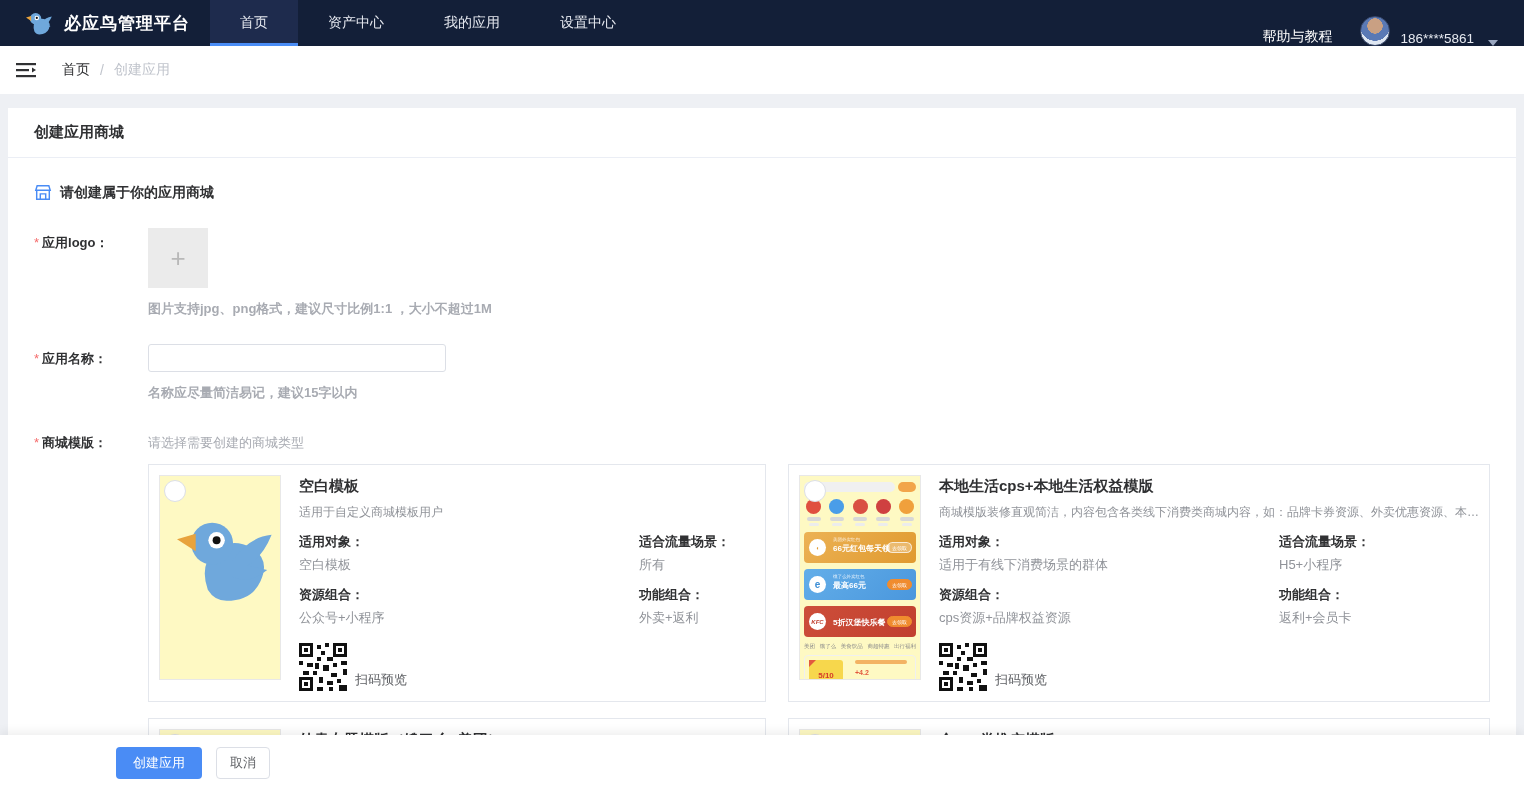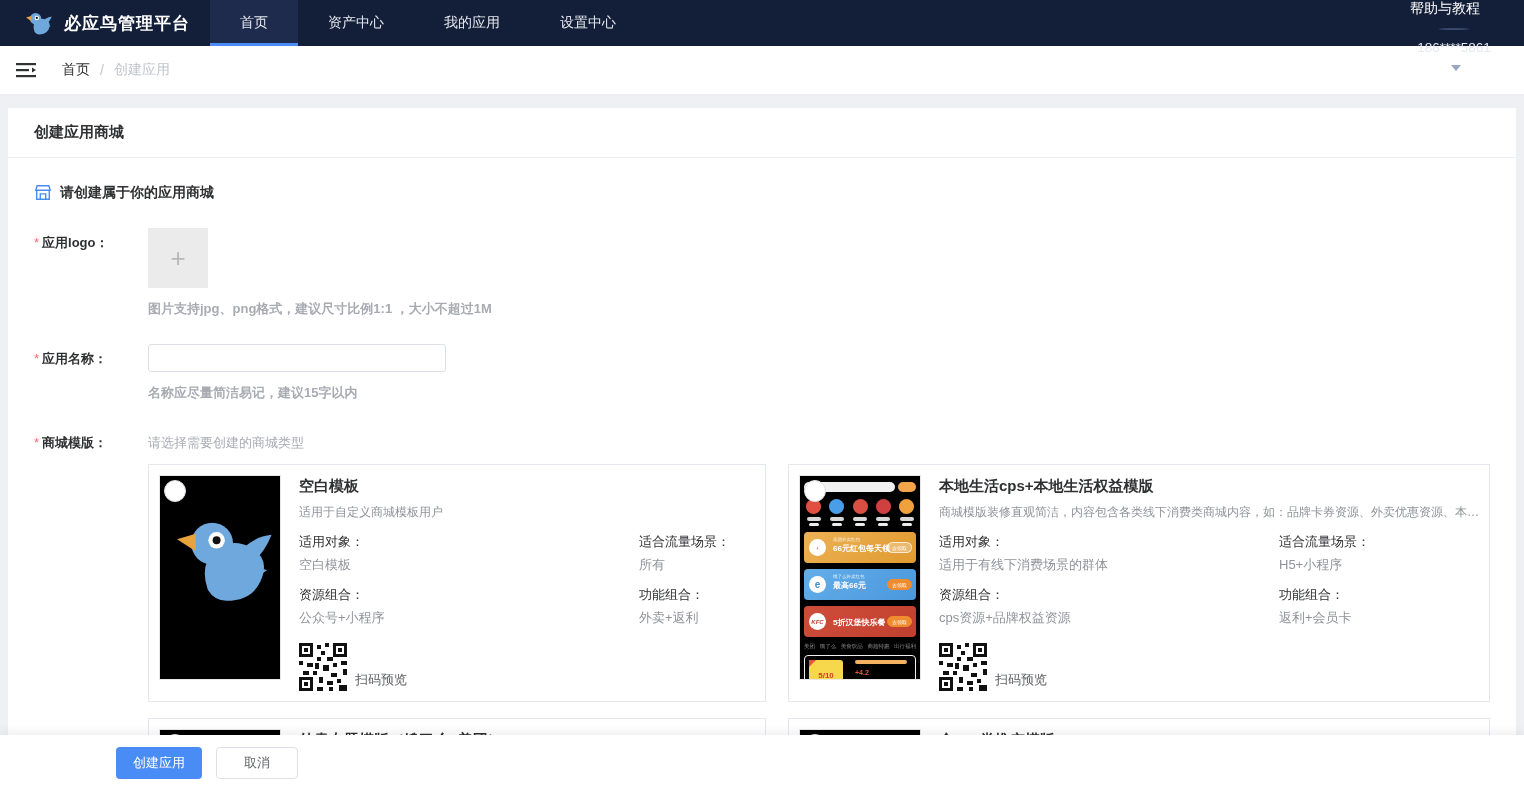--- a/index.html
+++ b/index.html
@@ -9,21 +9,21 @@
   
   .navbar { height:46px; background:#131f38; display:flex; align-items:stretch; color:#fff; }
   .brand { display:flex; align-items:center; gap:10px; padding:0 18px 0 22px; min-width:210px; }
   .brand-logo { width:32px; height:30px; }
   .brand-name { font-size:17px; font-weight:bold; letter-spacing:1px; white-space:nowrap; }
   .nav-tabs { display:flex; align-items:stretch; }
   .nav-tab { padding:0 30px; display:flex; align-items:center; font-size:14px; color:#e6e9f0;
     cursor:pointer; position:relative; }
   .nav-tab.active { background:#1e2b4d; }
   .nav-tab.active::after { content:""; position:absolute; left:0; right:0; bottom:0; height:3px; background:#4a8df6; }
-  .nav-right { margin-left:auto; display:flex; align-items:center; gap:10px; padding-right:26px;flex-direction:column; }
+  .nav-right { margin-left:auto; display:flex; align-items:flex-end; gap:10px; padding-right:26px; }
   .nav-help { font-size:14px; color:#fff; margin-right:18px; cursor:pointer; }
   .avatar { width:30px; height:30px; border-radius:50%;
     background:radial-gradient(circle at 50% 32%, #c9a083 0 32%, #5a79b5 33% 62%, #dfe7f2 63%); border:1px solid #3a4a6e; }
   .nav-user { font-size:13.5px; color:#e6e9f0; }
   .caret { width:0; height:0; border-left:5px solid transparent; border-right:5px solid transparent;
     border-top:6px solid #9aa7c0; margin-left:4px; }
 
   
   .crumb-bar { height:48px; background:#fff; display:flex; align-items:center; padding:0 16px; }
   .fold-icon { width:20px; height:16px; margin-right:26px; cursor:pointer; }
@@ -51,31 +51,31 @@
   .upload-box { width:60px; height:60px; background:#ebebeb; display:flex; align-items:center;
     justify-content:center; cursor:pointer; }
   .plus { font-size:26px; color:#b8b8b8; font-weight:300; line-height:1; }
   .hint { font-size:13px; color:#a8abb2; margin-top:12px;font-weight:bold; }
   .text-input { width:298px; height:28px; border:1px solid #dcdfe6; border-radius:3px;
     font-size:13px; padding:0 8px; color:#303133; outline:none; }
   .inline-hint { font-size:13px; color:#a8abb2; padding-top:6px; }
 
   .tpl-grid { display:grid; grid-template-columns:1fr 1fr; column-gap:22px; row-gap:16px; margin-top:12px; }
   .tpl-card { border:1px solid #e4e7ed; background:#fff; padding:10px; display:flex; cursor:pointer; }
-  .thumb { position:relative; width:122px; height:205px; border:1px solid #e8e8e8; background:#000000;
+  .thumb { position:relative; width:122px; height:205px; border:1px solid #e8e8e8; background:#fef9c3;
     flex:0 0 122px; overflow:hidden; }
   .radio { position:absolute; top:4px; left:4px; width:22px; height:22px; border-radius:50%;
     border:1px solid #dcdfe6; background:#fff; z-index:3; }
   .thumb-bird { position:absolute; left:6px; top:28px; width:110px; height:110px; }
   .tpl-body { margin-left:18px; flex:1; padding-top:2px; }
   .tpl-title { font-size:15px; font-weight:bold; color:#303133; }
   .tpl-desc { font-size:12px; color:#909399; margin-top:8px; white-space:nowrap; overflow:hidden;
     text-overflow:ellipsis; max-width:540px; }
   .tpl-fields { display:grid; grid-template-columns:340px 1fr; row-gap:12px; margin-top:12px; }
-  .f-label { font-size:13px; font-weight:normal; color:#303133; }
+  .f-label { font-size:13px; font-weight:bold; color:#303133; }
   .f-value { font-size:13px; color:#909399; margin-top:5px; }
   .qr-row { display:flex; align-items:flex-end; gap:8px; margin-top:16px; }
   .qr { width:48px; height:48px; }
   .qr-label { font-size:13px; color:#606266; padding-bottom:2px; }
 
   
   .app-prev { position:absolute; inset:0; padding:4px; font-family:"Liberation Sans",sans-serif; }
   .ap-search { display:flex; gap:3px; margin-top:2px; }
   .ap-search-bar { flex:1; height:10px; border-radius:5px; background:#f0f0f0; }
   .ap-search-btn { width:18px; height:10px; border-radius:5px; background:#f2a54a; }
@@ -104,21 +104,21 @@
     border-width:7px 7px 0 0; border-color:#e2593f transparent transparent transparent; }
   .ap-cright { flex:1; }
   .ap-line-o { height:4px; width:52px; background:#f3b363; border-radius:2px; }
   .ap-val { color:#e2593f; font-size:7px; font-weight:bold; margin-top:5px; }
 
   
   .footer-bar { position:absolute; left:0; right:0; bottom:0; height:55px; background:#fff;
     box-shadow:0 -3px 10px rgba(0,0,0,.07); display:flex; align-items:center; padding-left:116px; gap:14px; z-index:5; }
   .btn-primary { height:32px; padding:0 17px; background:#4a8cf5; color:#fff; font-size:13px;
     border:none; border-radius:4px; cursor:pointer; }
-  .btn-plain { height:32px; padding:0 27px; background:#fff; color:#606266; font-size:13px;
+  .btn-plain { height:32px; padding:0 13px; background:#fff; color:#606266; font-size:13px;
     border:1px solid #dcdfe6; border-radius:4px; cursor:pointer; }
 </style>
 </head>
 <body>
 
 <svg width="0" height="0" style="position:absolute">
   <defs>
     <g id="bird">
       <path d="M38 78 Q30 55 45 42 Q60 30 78 40 Q95 50 86 70 Q78 88 55 88 Q44 88 38 78 Z" fill="#6fa8dc"></path>
       <path d="M60 52 Q75 30 96 28 Q88 48 74 56 L92 60 Q75 74 60 66 Z" fill="#6fa8dc"></path>

